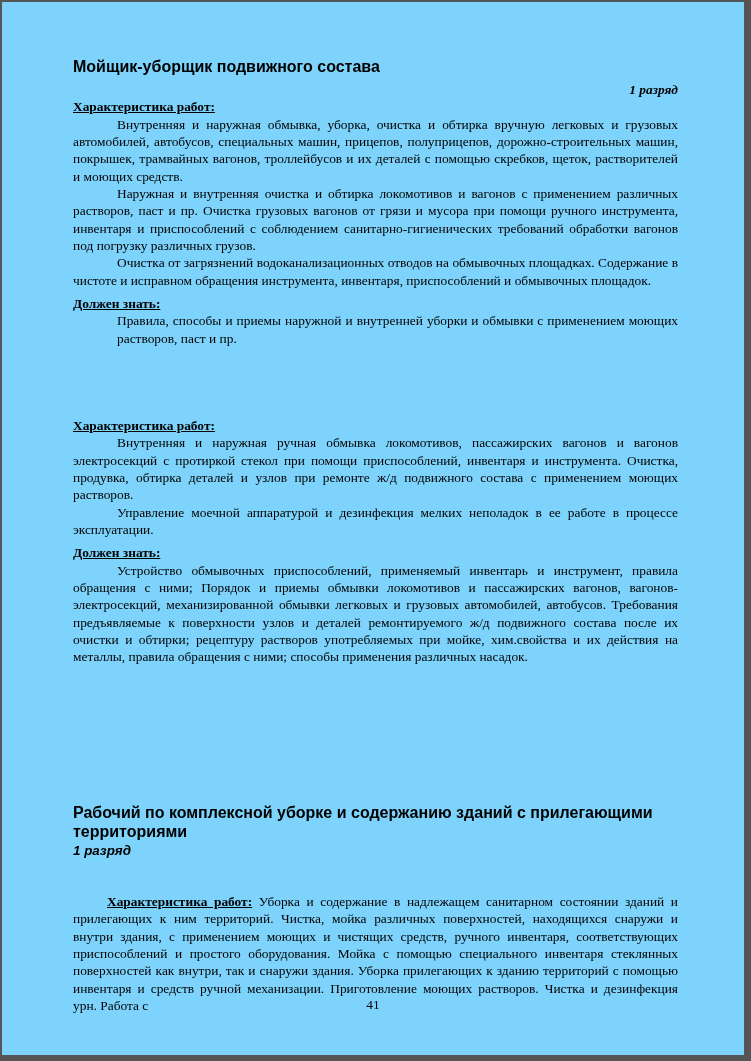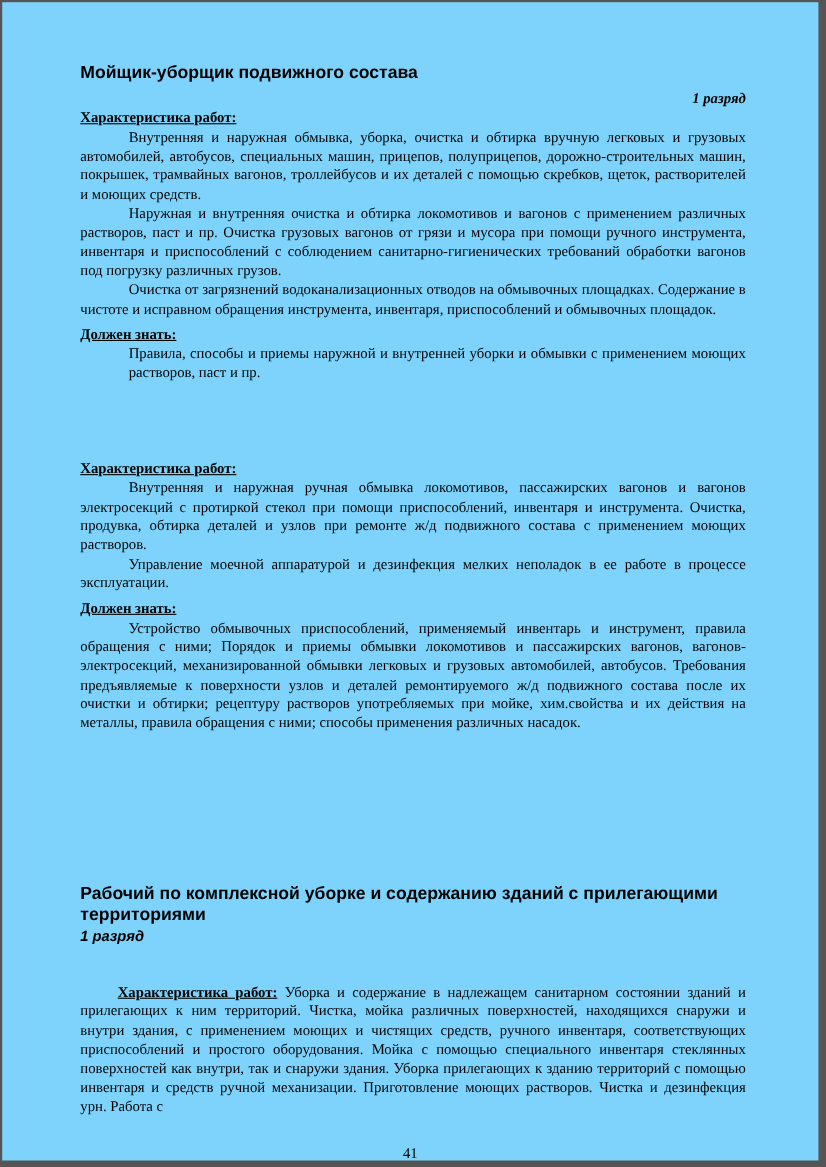--- a/index.html
+++ b/index.html
@@ -34,21 +34,21 @@
     font-weight: bold; text-decoration: underline;
     display: block; line-height: 17.35px;
   }
   .label-inline { font-weight: bold; text-decoration: underline; }
   p { margin: 0; text-align: justify; }
   .indent { text-indent: 44px; }
   .noindent { text-indent: 0; margin-left: 44px; }
   .page-num {
     position: absolute; left: 0; width: 742px; top: 995px;
     text-align: center;
-    font-family: "Liberation Serif", serif; font-size: 13.4px; margin-top: 44px;
+    font-family: "Liberation Serif", serif; font-size: 13.4px;
   }
   .abs { position: absolute; left: 0; width: 605px; }
 </style>
 </head>
 <body>
 
 <div class="page">
   <div class="content">
 
     <div class="abs" style="top:55px;">

